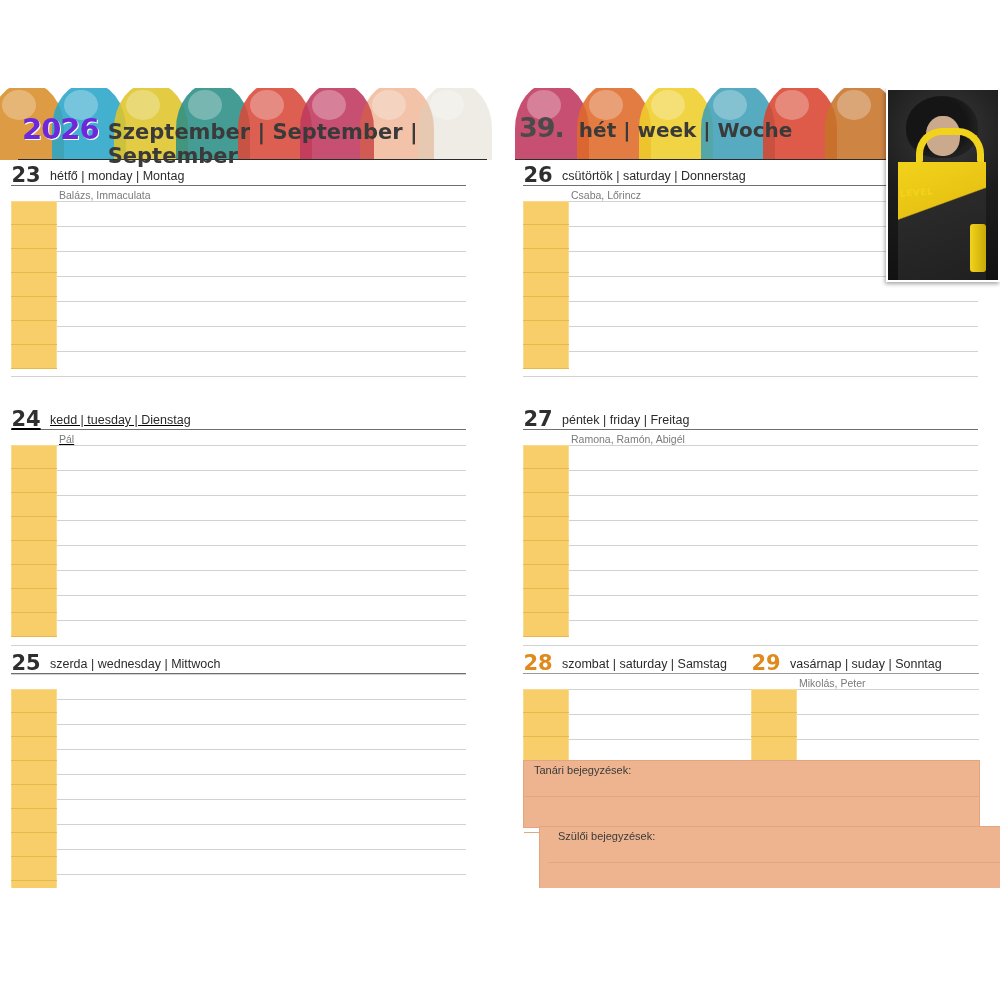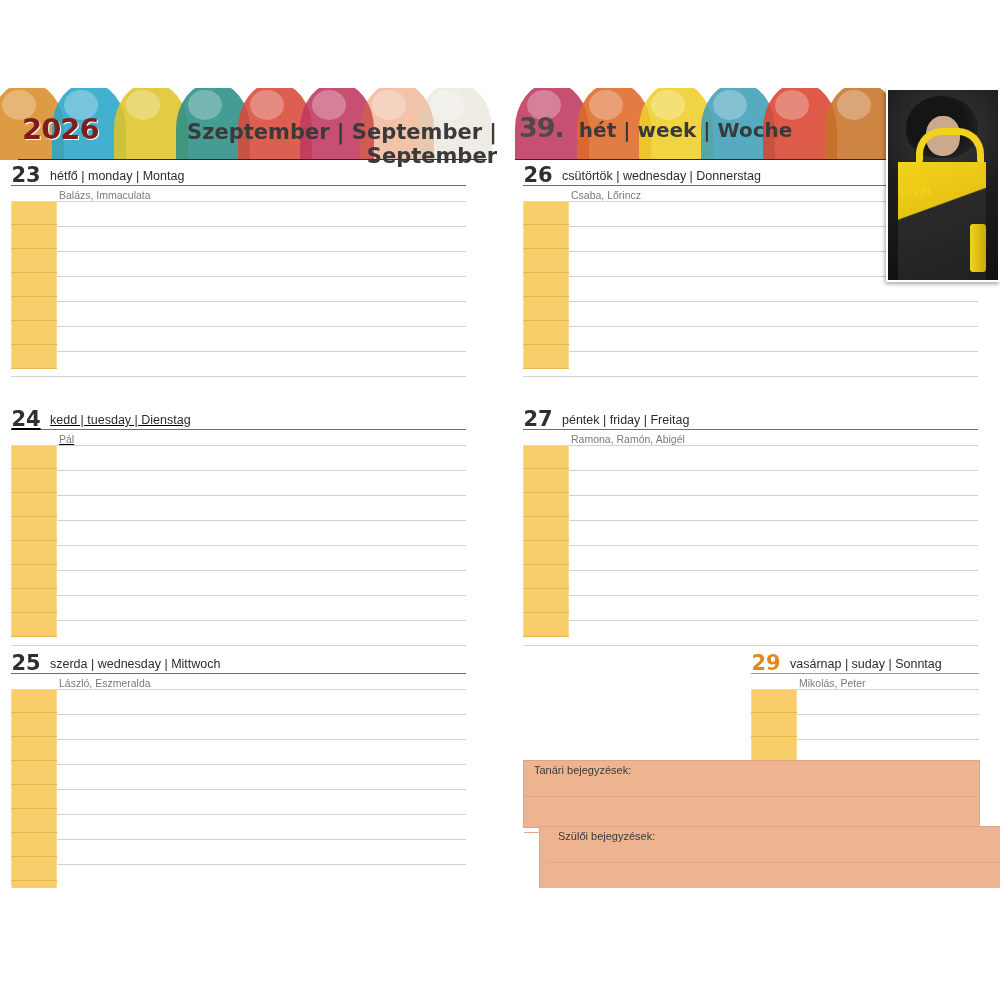--- a/index.html
+++ b/index.html
@@ -101,30 +101,29 @@
     display: flex;
     align-items: baseline;
     gap: 9px;
     z-index: 4;
   }
   .year {
     font-family: "DejaVu Sans", sans-serif;
     font-weight: bold;
     font-size: 29px;
     letter-spacing: -1px;
-    color: #7f1d1d;
+    color: #6d28d9;
     text-shadow: 1px 1px 0 #ffffff;
   }
   .month {
     font-family: "DejaVu Sans", sans-serif;
     font-weight: bold;
     font-size: 21px;
     color: #3a3a3a;
     letter-spacing: 0px;
-    text-align: right;
   }
   .week-no {
     font-family: "DejaVu Sans", sans-serif;
     font-weight: bold;
     font-size: 27px;
     color: #4a4a4a;
     letter-spacing: -1px;
   }
   .week-label {
     font-family: "DejaVu Sans", sans-serif;
@@ -363,21 +362,20 @@
           <div class="srow"></div>
           <div class="srow"></div>
         </div>
       </div>
 
       <div class="day" style="left:11px; top:564px; width:455px;">
         <div class="day-head">
           <span class="daynum">25</span>
           <span class="dayname">szerda | wednesday | Mittwoch</span>
         </div>
-        <div class="names">László, Eszmeralda</div>
         <div class="lines">
           <div class="line first"></div>
           <div class="line"></div>
           <div class="line"></div>
           <div class="line"></div>
           <div class="line"></div>
           <div class="line"></div>
           <div class="line"></div>
           <div class="line"></div>
 
@@ -424,21 +422,21 @@
       </div>
 
       <div class="title-row">
         <span class="week-no">39.</span>
         <span class="week-label">hét | week | Woche</span>
       </div>
 
       <div class="day" style="left:26px; top:76px; width:455px;">
         <div class="day-head">
           <span class="daynum">26</span>
-          <span class="dayname">csütörtök | wednesday | Donnerstag</span>
+          <span class="dayname">csütörtök | saturday | Donnerstag</span>
         </div>
         <div class="names">Csaba, Lőrincz</div>
         <div class="lines">
           <div class="line first"></div>
           <div class="line"></div>
           <div class="line"></div>
           <div class="line"></div>
           <div class="line"></div>
           <div class="line"></div>
           <div class="line"></div>
@@ -475,20 +473,38 @@
           <div class="srow"></div>
           <div class="srow"></div>
           <div class="srow"></div>
           <div class="srow"></div>
           <div class="srow"></div>
           <div class="srow"></div>
           <div class="srow"></div>
         </div>
       </div>
 
+      <div class="day" style="left:26px; top:564px; width:228px;">
+        <div class="day-head thin">
+          <span class="daynum weekend">28</span>
+          <span class="dayname">szombat | saturday | Samstag</span>
+        </div>
+        <div class="names"></div>
+        <div class="lines">
+          <div class="line first"></div>
+          <div class="line"></div>
+          <div class="line"></div>
+        </div>
+        <div class="sidecol" style="top:37px; height:96px; left:0;">
+          <div class="srow"></div>
+          <div class="srow"></div>
+          <div class="srow"></div>
+          <div class="srow"></div>
+        </div>
+      </div>
 
       <div class="day" style="left:254px; top:564px; width:228px;">
         <div class="day-head thin">
           <span class="daynum weekend">29</span>
           <span class="dayname">vasárnap | suday | Sonntag</span>
         </div>
         <div class="names">Mikolás, Peter</div>
         <div class="lines">
           <div class="line first"></div>
           <div class="line"></div>

